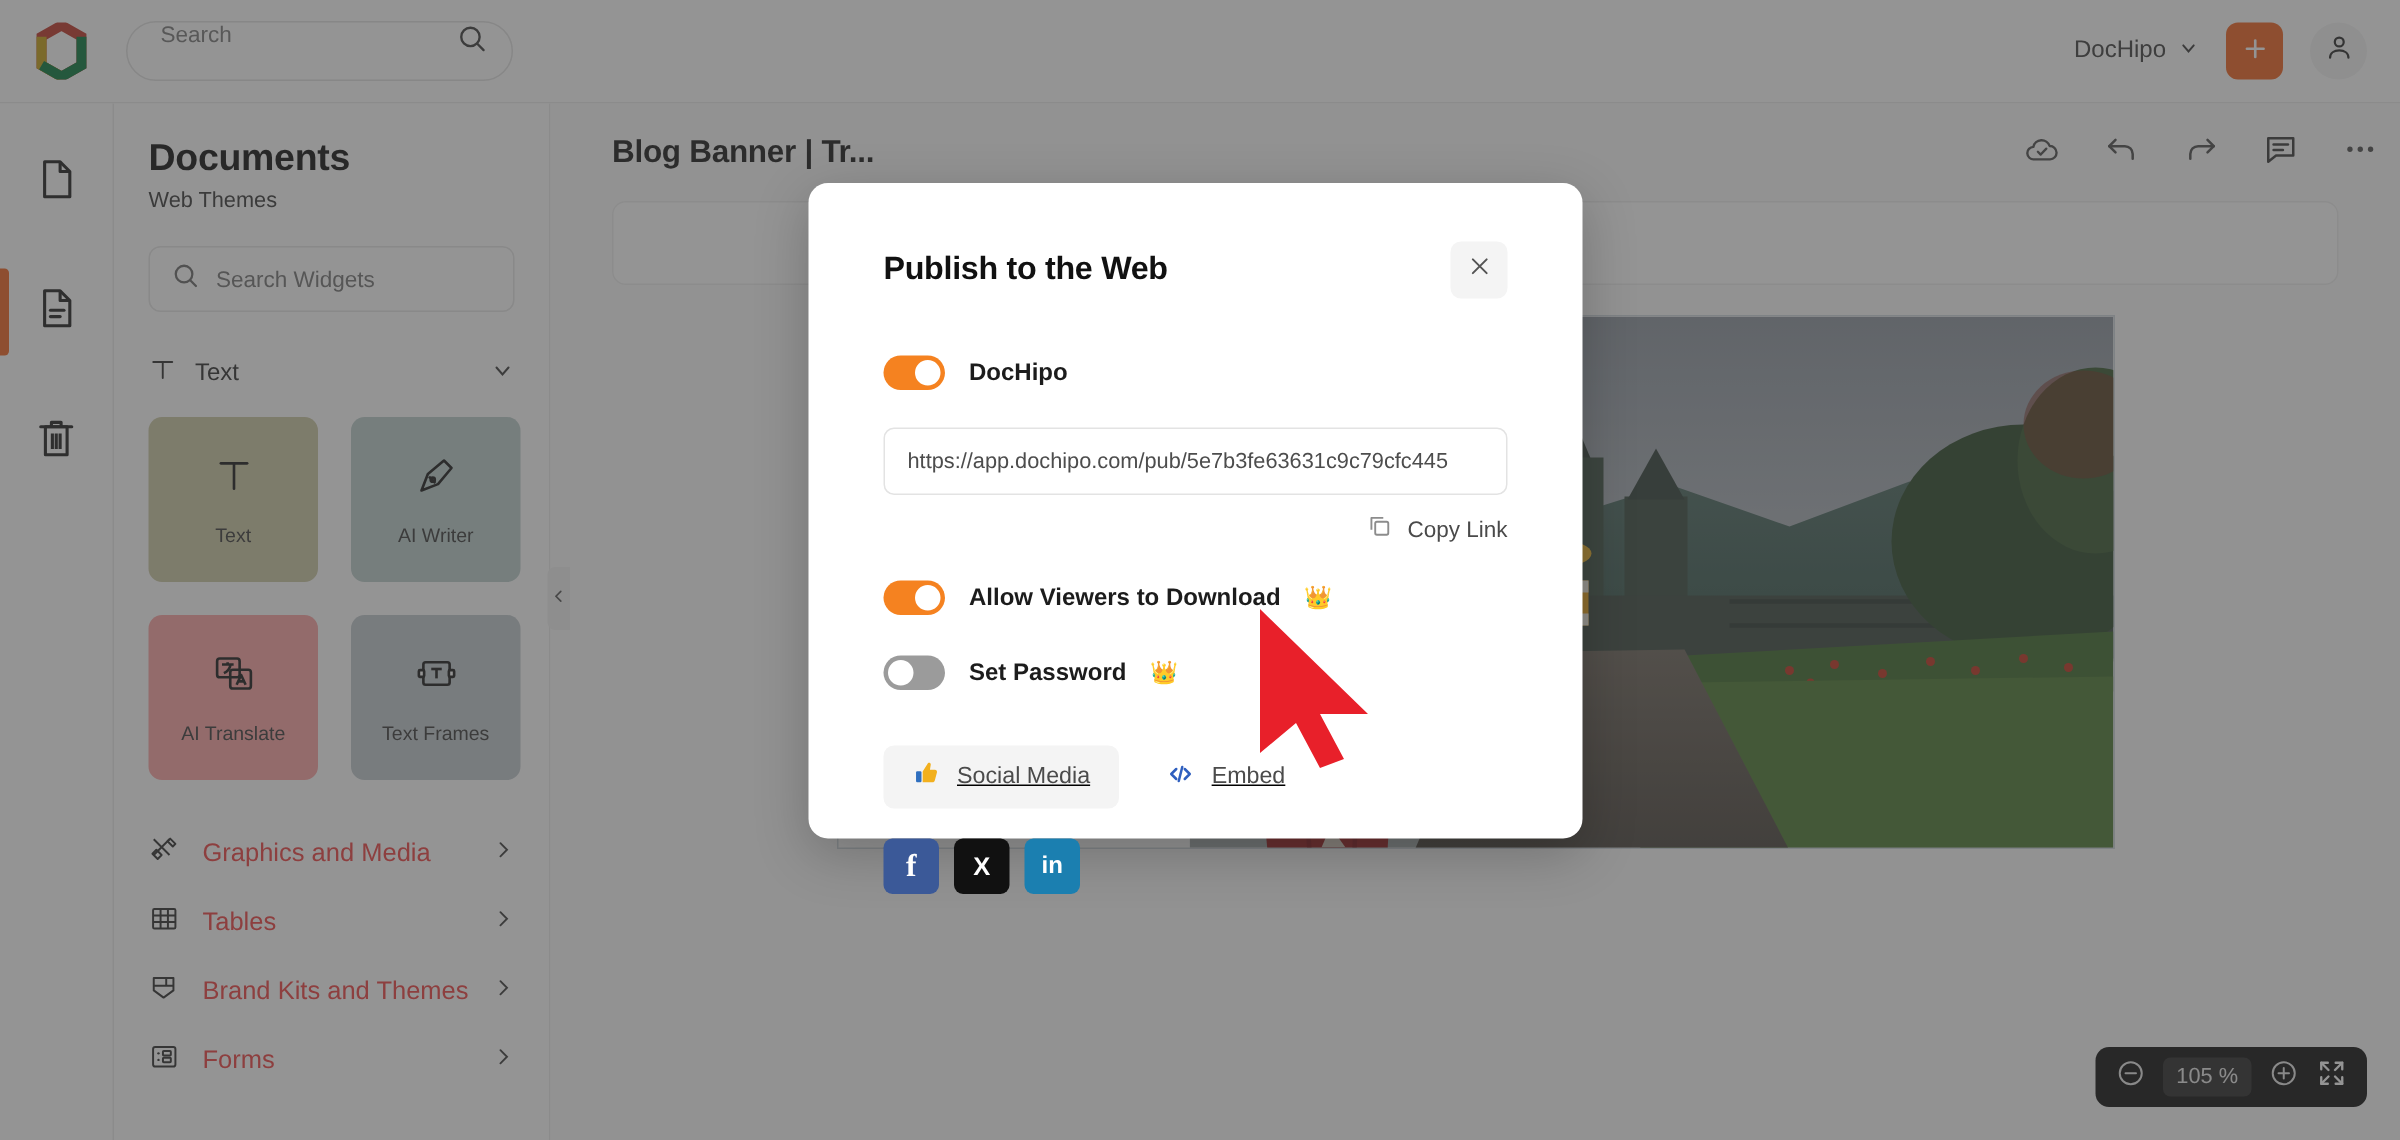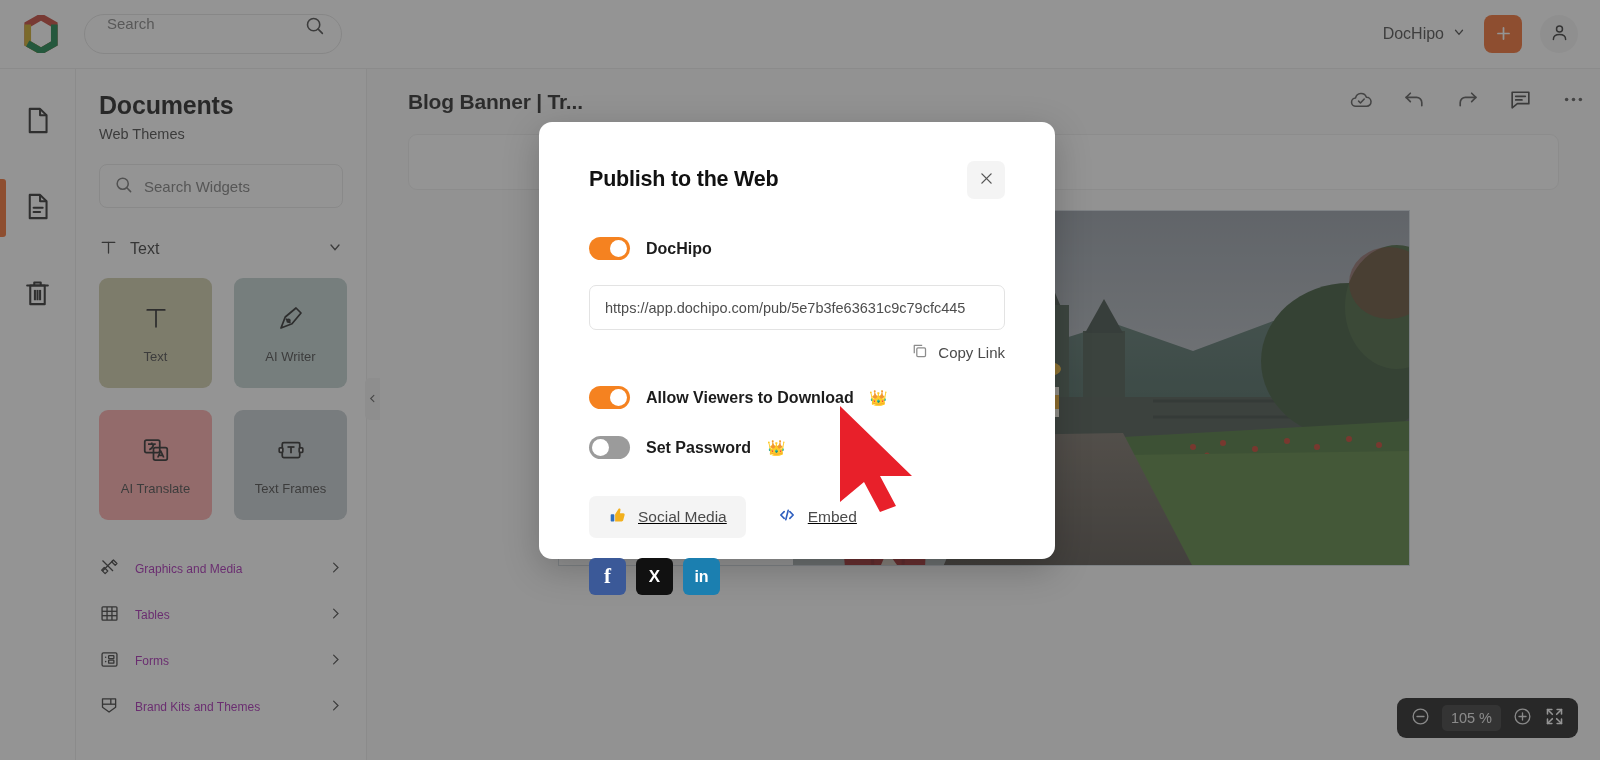--- a/index.html
+++ b/index.html
@@ -107,21 +107,21 @@
   .card {
     width: 113px; height: 110px; border-radius: 9px;
     display: flex; flex-direction: column;
     align-items: center; justify-content: center; gap: 12px;
   }
   .card .cap { font-size: 13px; color: #3c3c3c; }
   .menu-list { margin-top: 26px; }
   .menu-row {
     height: 46px; display: flex; align-items: center; gap: 15px;
   }
-  .menu-row .lbl { flex: 1; font-size: 12px; color: #a21caf; }
+  .menu-row .lbl { flex: 1; font-size: 17px; color: #ef4444; }
 
   
   .collapse-handle {
     position: absolute; left: 365px; top: 378px;
     width: 15px; height: 42px;
     background: #f1f1f1; border-radius: 5px 0 0 5px;
     display: flex; align-items: center; justify-content: center;
     z-index: 5;
   }
 
@@ -437,45 +437,45 @@
         <div class="lbl">Tables</div>
         <span>
           <svg width="15" height="15" viewBox="0 0 24 24" fill="none" stroke="#3c3c3c" stroke-width="2" stroke-linecap="round">
               <polyline points="9,5 16,12 9,19"></polyline>
             </svg>
         </span>
       </div>
 
       <div class="menu-row">
         <span>
+          <svg width="21" height="21" viewBox="0 0 24 24" fill="none" stroke="#2f2f2f" stroke-width="1.5" stroke-linejoin="round">
+            <path d="M4 4.5h15v9.5l-7.5 5.5L4 14z"></path>
+            <line x1="4" y1="10.5" x2="19" y2="10.5"></line>
+            <line x1="13.5" y1="4.5" x2="13.5" y2="10.5"></line>
+          </svg>
+        </span>
+        <div class="lbl">Brand Kits and Themes</div>
+        <span>
+          <svg width="15" height="15" viewBox="0 0 24 24" fill="none" stroke="#3c3c3c" stroke-width="2" stroke-linecap="round">
+              <polyline points="9,5 16,12 9,19"></polyline>
+            </svg>
+        </span>
+      </div>
+
+      <div class="menu-row">
+        <span>
           <svg width="21" height="21" viewBox="0 0 24 24" fill="none" stroke="#2f2f2f" stroke-width="1.5">
             <rect x="3.5" y="4.5" width="17" height="15" rx="1.6"></rect>
             <circle cx="7.6" cy="9.4" r="0.9" fill="#2f2f2f" stroke="none"></circle>
             <circle cx="7.6" cy="14.4" r="0.9" fill="#2f2f2f" stroke="none"></circle>
             <rect x="11" y="7.6" width="6" height="3.4" rx=".6"></rect>
             <rect x="11" y="12.8" width="6" height="3.4" rx=".6"></rect>
           </svg>
         </span>
         <div class="lbl">Forms</div>
-        <span>
-          <svg width="15" height="15" viewBox="0 0 24 24" fill="none" stroke="#3c3c3c" stroke-width="2" stroke-linecap="round">
-              <polyline points="9,5 16,12 9,19"></polyline>
-            </svg>
-        </span>
-      </div>
-
-      <div class="menu-row">
-        <span>
-          <svg width="21" height="21" viewBox="0 0 24 24" fill="none" stroke="#2f2f2f" stroke-width="1.5" stroke-linejoin="round">
-            <path d="M4 4.5h15v9.5l-7.5 5.5L4 14z"></path>
-            <line x1="4" y1="10.5" x2="19" y2="10.5"></line>
-            <line x1="13.5" y1="4.5" x2="13.5" y2="10.5"></line>
-          </svg>
-        </span>
-        <div class="lbl">Brand Kits and Themes</div>
         <span>
           <svg width="15" height="15" viewBox="0 0 24 24" fill="none" stroke="#3c3c3c" stroke-width="2" stroke-linecap="round">
               <polyline points="9,5 16,12 9,19"></polyline>
             </svg>
         </span>
       </div>
     </div>
   </div>
 
   <div class="collapse-handle">

